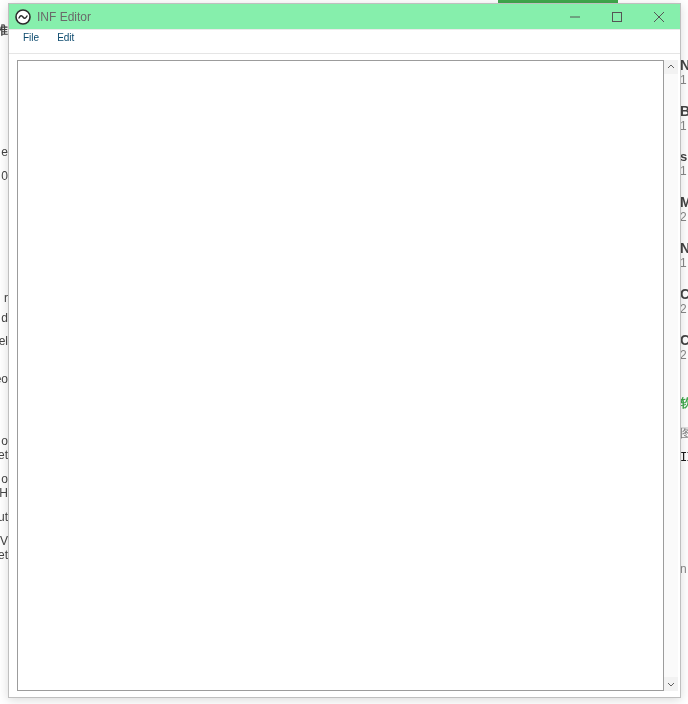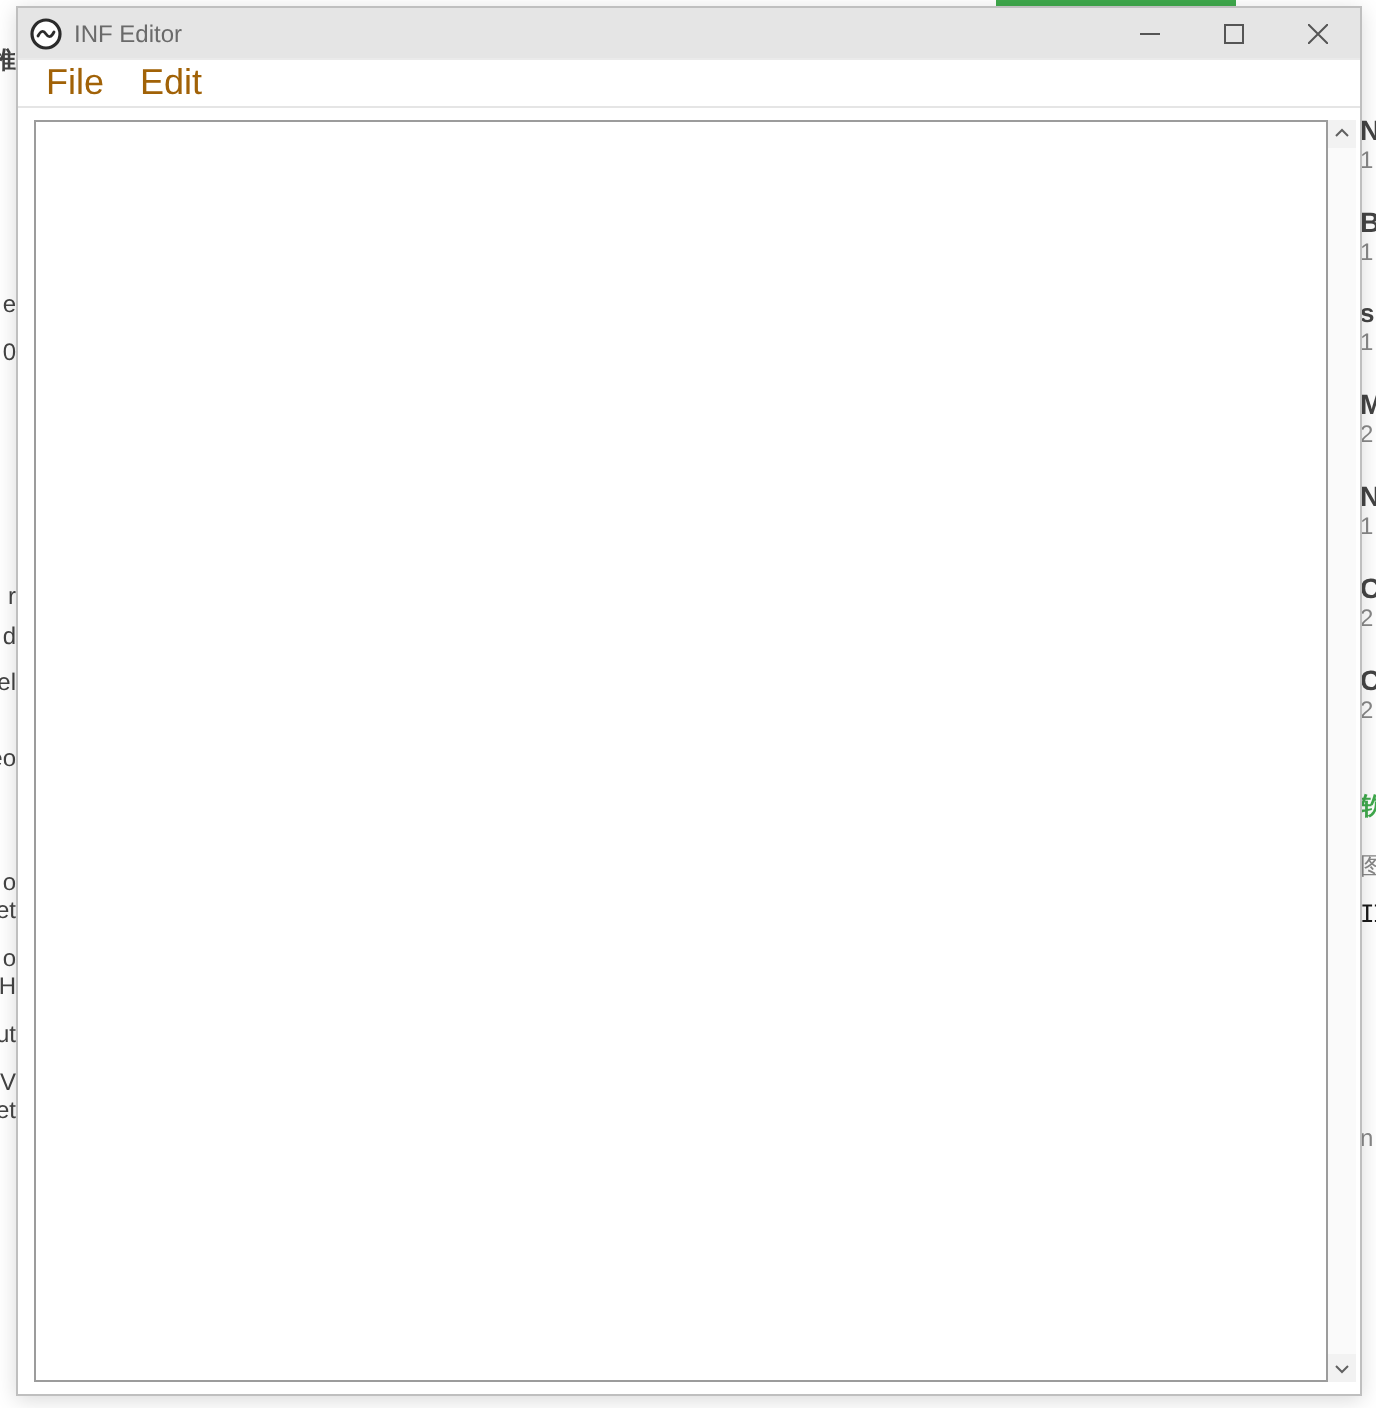--- a/index.html
+++ b/index.html
@@ -47,21 +47,21 @@
       background: #ffffff;
       border: 1px solid #bfbfbf;
       box-shadow: 0 2px 10px rgba(0,0,0,.15);
       display: flex;
       flex-direction: column;
     }
 
     
     .titlebar {
       height: 26px;
-      background: #e5e5e5;
+      background: #86efac;
       display: flex;
       align-items: center;
       color: #6a6a6a;
       border-bottom: 1px solid #eaeaea;
       font-size: 12px;
     }
     .titlebar .left { display: flex; align-items: center; gap: 6px; padding-left: 6px; }
     .titlebar .title { white-space: nowrap; }
     .app-icon {
       width: 16px; height: 16px;
@@ -81,27 +81,27 @@
       align-items: center;
       justify-content: center;
       color: #555;
     }
     .ctrl svg { display:block; }
 
     
     .menubar {
       height: 24px;
       display: flex;
-      align-items: center;
+      align-items: flex-start;
       padding: 0 6px;
       gap: 2px;
       background: #ffffff;
       border-bottom: 1px solid #e5e5e5;
-      font-size: 18px;
-      color: #a16207;
+      font-size: 10px;
+      color: #0c4a6e;
     }
     .menu-item {
       padding: 2px 8px;
       border-radius: 2px;
     }
 
     
     .client {
       flex: 1 1 auto;
       position: relative;

